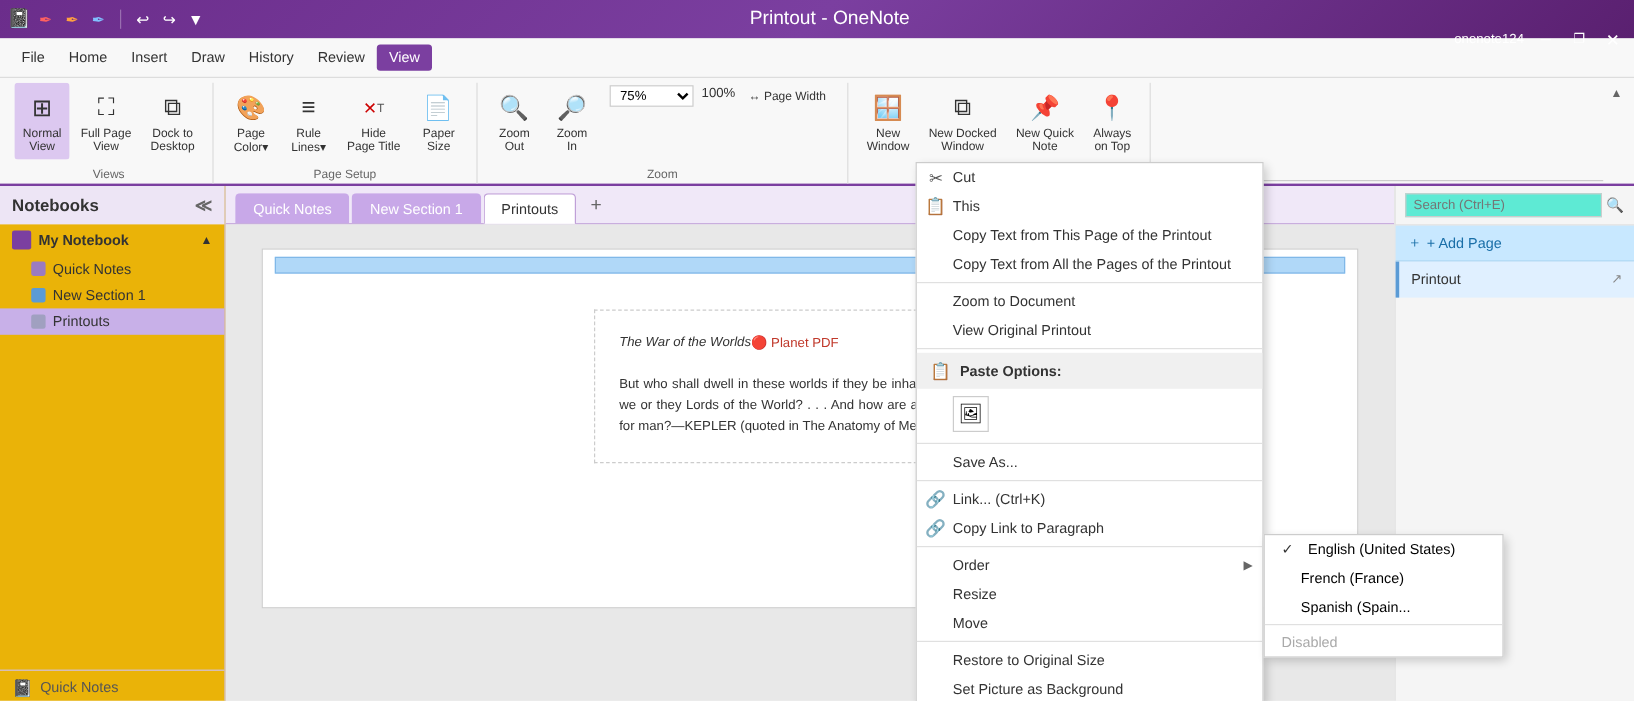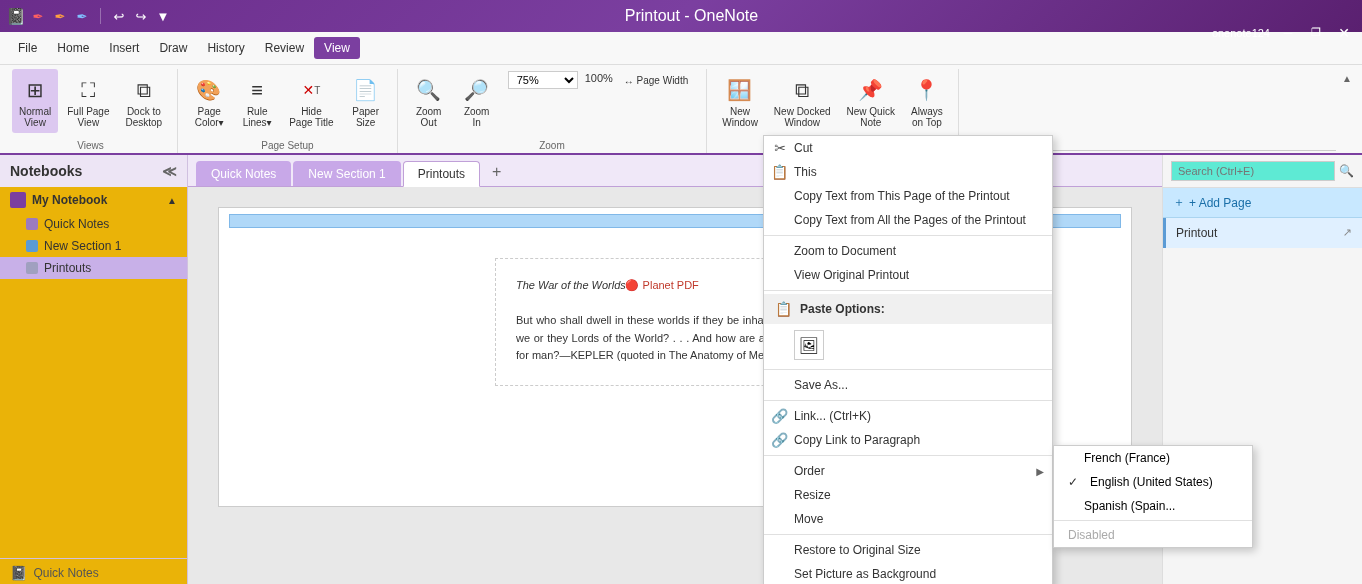--- a/index.html
+++ b/index.html
@@ -635,25 +635,25 @@
   <div class="cm-item">
     <span>Restore to Original Size</span>
   </div>
   <div class="cm-item">
     <span>Set Picture as Background</span>
   </div>
 
 </div>
 
 <div id="lang-submenu">
+  <div class="lang-item checked">
+    <span>English (United States)</span>
+  </div>
   <div class="lang-item">
     <span>French (France)</span>
-  </div>
-  <div class="lang-item checked">
-    <span>English (United States)</span>
   </div>
   <div class="lang-item">
     <span>Spanish (Spain...</span>
   </div>
   <div style="height:1px; background:#e0e0e0; margin: 2px 0;"></div>
   <div class="lang-item disabled">
     <span>Disabled</span>
   </div>
 </div>
 

